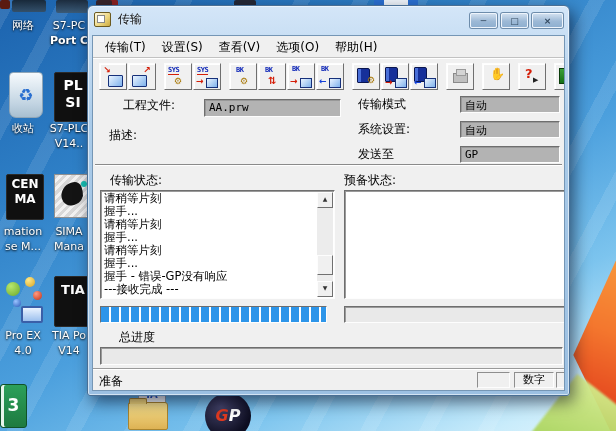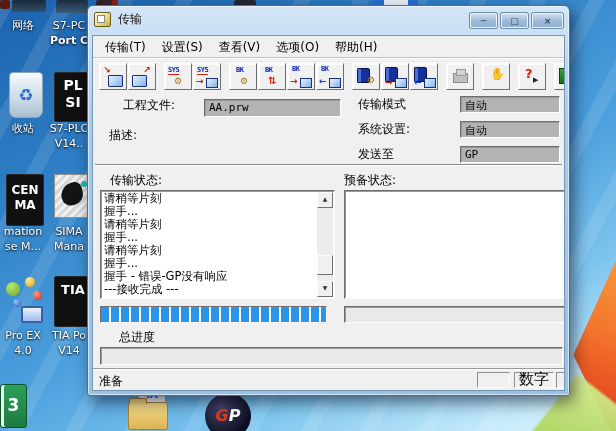--- a/index.html
+++ b/index.html
@@ -96,42 +96,42 @@
   .sb-thumb{position:absolute;left:0;right:0;top:60%;height:18px;background:#f0f0f0;border:1px solid;border-color:#fdfdfd #707070 #707070 #fdfdfd;}
 
   .pbar{position:absolute;height:15px;background:#fff;border:1px solid;border-color:#6e6e6e #fdfdfd #fdfdfd #6e6e6e;box-shadow:inset 1px 1px 0 #9a9a9a;overflow:hidden;}
   .pbar.empty{background:#e9e9e9;}
   .pfill{height:100%;background:repeating-linear-gradient(90deg,var(--pb,#2d95e9) 0 8px,#fff 8px 10px);}
 
   .statusbar{position:absolute;left:0;right:0;bottom:0;height:21px;background:#f0f0f0;
     border-top:1px solid #9a9a9a;box-shadow:inset 0 1px 0 #fff;font-size:12px;color:#000;}
   .sb-msg{position:absolute;left:6px;top:4px;}
   .spanel{position:absolute;top:3px;height:14px;border:1px solid;border-color:#8e8e8e #fdfdfd #fdfdfd #8e8e8e;
-    font-size:15px;text-align:center;line-height:13px;background:#f0f0f0;}
+    font-size:11px;text-align:center;line-height:13px;background:#f0f0f0;}
 </style>
 </head>
 <body>
 
 <div id="screen">
   <div class="streaks"></div>
   <div class="wisp-orange"></div>
   <div class="wisp-green"></div>
 
   <div class="frag" style="left:0;top:0;width:10px;height:9px;background:#5a1a10;"></div>
   <div class="frag" style="left:12px;top:0;width:34px;height:12px;background:linear-gradient(#18293a,#33506b);"></div>
   <div class="frag" style="left:56px;top:0;width:32px;height:13px;background:linear-gradient(#1c2c3e,#3a5a78);"></div>
   <div class="frag" style="left:96px;top:0;width:22px;height:8px;background:#38242a;box-shadow:inset -6px 0 0 #8a2020;"></div>
   <div class="frag" style="left:234px;top:0;width:22px;height:7px;background:#242836;"></div>
   <div class="frag" style="left:374px;top:0;width:44px;height:9px;background:#eef4fa;box-shadow:inset 10px 0 0 #2a6fd0, inset -10px 0 0 #2a6fd0;border-radius:0 0 4px 4px;"></div>
 
   <div class="dlabel" style="left:0;top:19px;">网络</div>
   <div class="ico bin" style="left:9px;top:72px;"><span>♻</span></div>
   <div class="dlabel" style="left:0;top:122px;">收站</div>
 
-  <div class="ico blackicon" style="left:6px;top:174px;width:36px;height:42px;font-size:12px;line-height:15px;padding-top:8px;">
+  <div class="ico blackicon" style="left:6px;top:174px;width:36px;height:42px;font-size:12px;line-height:15px;padding-top:2px;">
     <div>CEN</div>
     <div>MA</div>
   </div>
   <div class="dlabel" style="left:0;top:225px;">mation</div>
   <div class="dlabel" style="left:0;top:240px;">se M...</div>
 
   <div class="ico molecule" style="left:4px;top:276px;">
     <i class="mol-g"></i>
       <i class="mol-y"></i>
       <i class="mol-r"></i>

